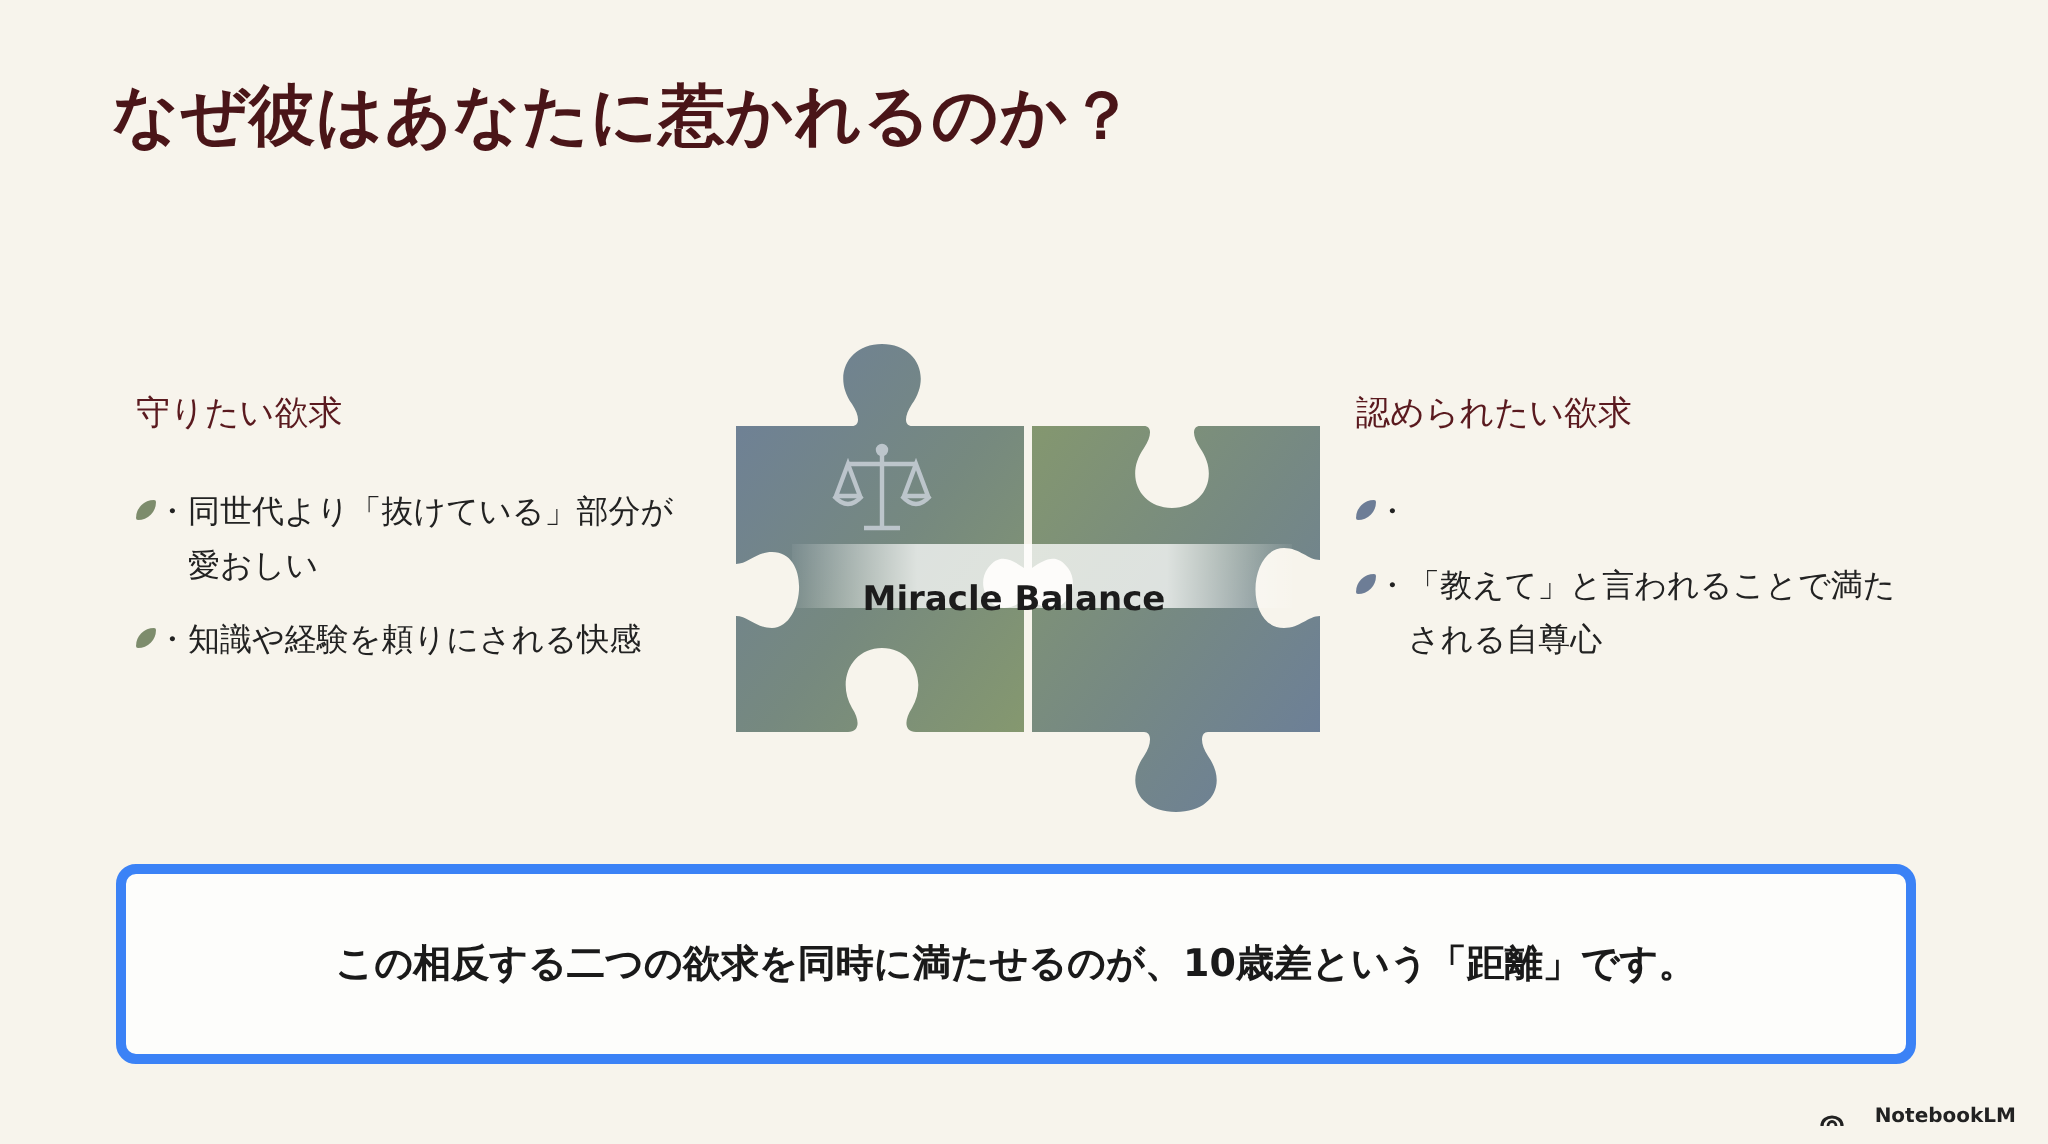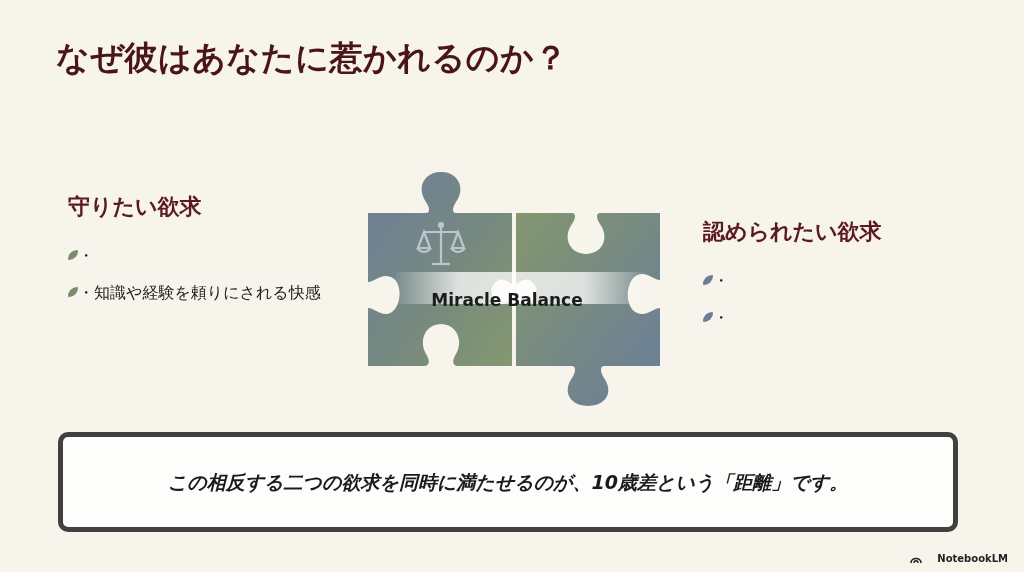--- a/index.html
+++ b/index.html
@@ -15,24 +15,24 @@
     font-weight: bold; color: #4a1518;
     font-size: 33px; line-height: 48px;
     letter-spacing: 0.5px;
     text-align: right;
   }
   .title div { white-space: nowrap; }
   .title .line2 { margin-left: -8px; }
 
   .col { position: absolute; top: 192px; width: 300px; }
   .col.left { left: 68px; }
-  .col.right { left: 703px; margin-top: 25px; }
+  .col.right { left: 678px; }
   .col h2 {
     margin: 0 0 20px 0;
-    font-size: 22px; font-weight: bold; color: #5a1a1f;
+    font-size: 17px; font-weight: normal; color: #5a1a1f;
     line-height: 30px;
   }
   .bullet {
     display: flex; align-items: flex-start;
     font-size: 16px; color: #222; line-height: 27px;
     margin-bottom: 10px;
   }
   .leaf {
     width: 10px; height: 10px; margin-top: 8px; flex: none;
     border-radius: 9px 1px 9px 1px;
@@ -51,25 +51,24 @@
     width: 194px; height: 32px;
     display: flex; align-items: center; justify-content: center;
     font-family: "DejaVu Sans", sans-serif;
     font-size: 17px; font-weight: bold; color: #1c1c1c;
   }
 
   .summary {
     position: absolute; left: 58px; top: 432px;
     width: 900px; height: 100px;
     background: #fdfdfb;
-    border: 5px solid #404040;
+    border: 5px solid #3b82f6;
     border-radius: 10px;
     display: flex; flex-direction: column; align-items: center; justify-content: center;
     box-sizing: border-box;
-    font-style: italic;
   }
   .summary div {
     font-size: 19px; font-weight: bold; color: #1a1a1a; line-height: 34px;
     white-space: nowrap;
   }
 
   .brand {
     position: absolute; right: 16px; bottom: 8px;
     display: flex; align-items: center; gap: 15px;
     font-size: 10px; color: #222; font-weight: bold;
@@ -80,37 +79,39 @@
 
 <div class="title">
   <div>なぜ彼はあなたに惹かれるのか？</div>
 </div>
 
 <div class="col left">
   <h2>守りたい欲求</h2>
   <div class="bullet">
     <span class="leaf green"></span>
     <span class="dot">・</span>
+    <span class="btext">同世代より「抜けている」部分が愛おしい</span>
   </div>
   <div class="bullet">
     <span class="leaf green"></span>
     <span class="dot">・</span>
     <span class="btext">知識や経験を頼りにされる快感</span>
   </div>
 </div>
 
 <div class="col right">
   <h2>認められたい欲求</h2>
   <div class="bullet">
     <span class="leaf blue"></span>
     <span class="dot">・</span>
   </div>
   <div class="bullet">
     <span class="leaf blue"></span>
     <span class="dot">・</span>
+    <span class="btext">「教えて」と言われることで満たされる自尊心</span>
   </div>
 </div>
 
 <svg class="puzzle" viewBox="0 0 300 240">
   <defs>
     <linearGradient id="gl" x1="0" y1="0" x2="1" y2="1">
       <stop offset="0" stop-color="#6d7f9a"></stop>
       <stop offset="0.55" stop-color="#76897f"></stop>
       <stop offset="1" stop-color="#85986f"></stop>
     </linearGradient>

